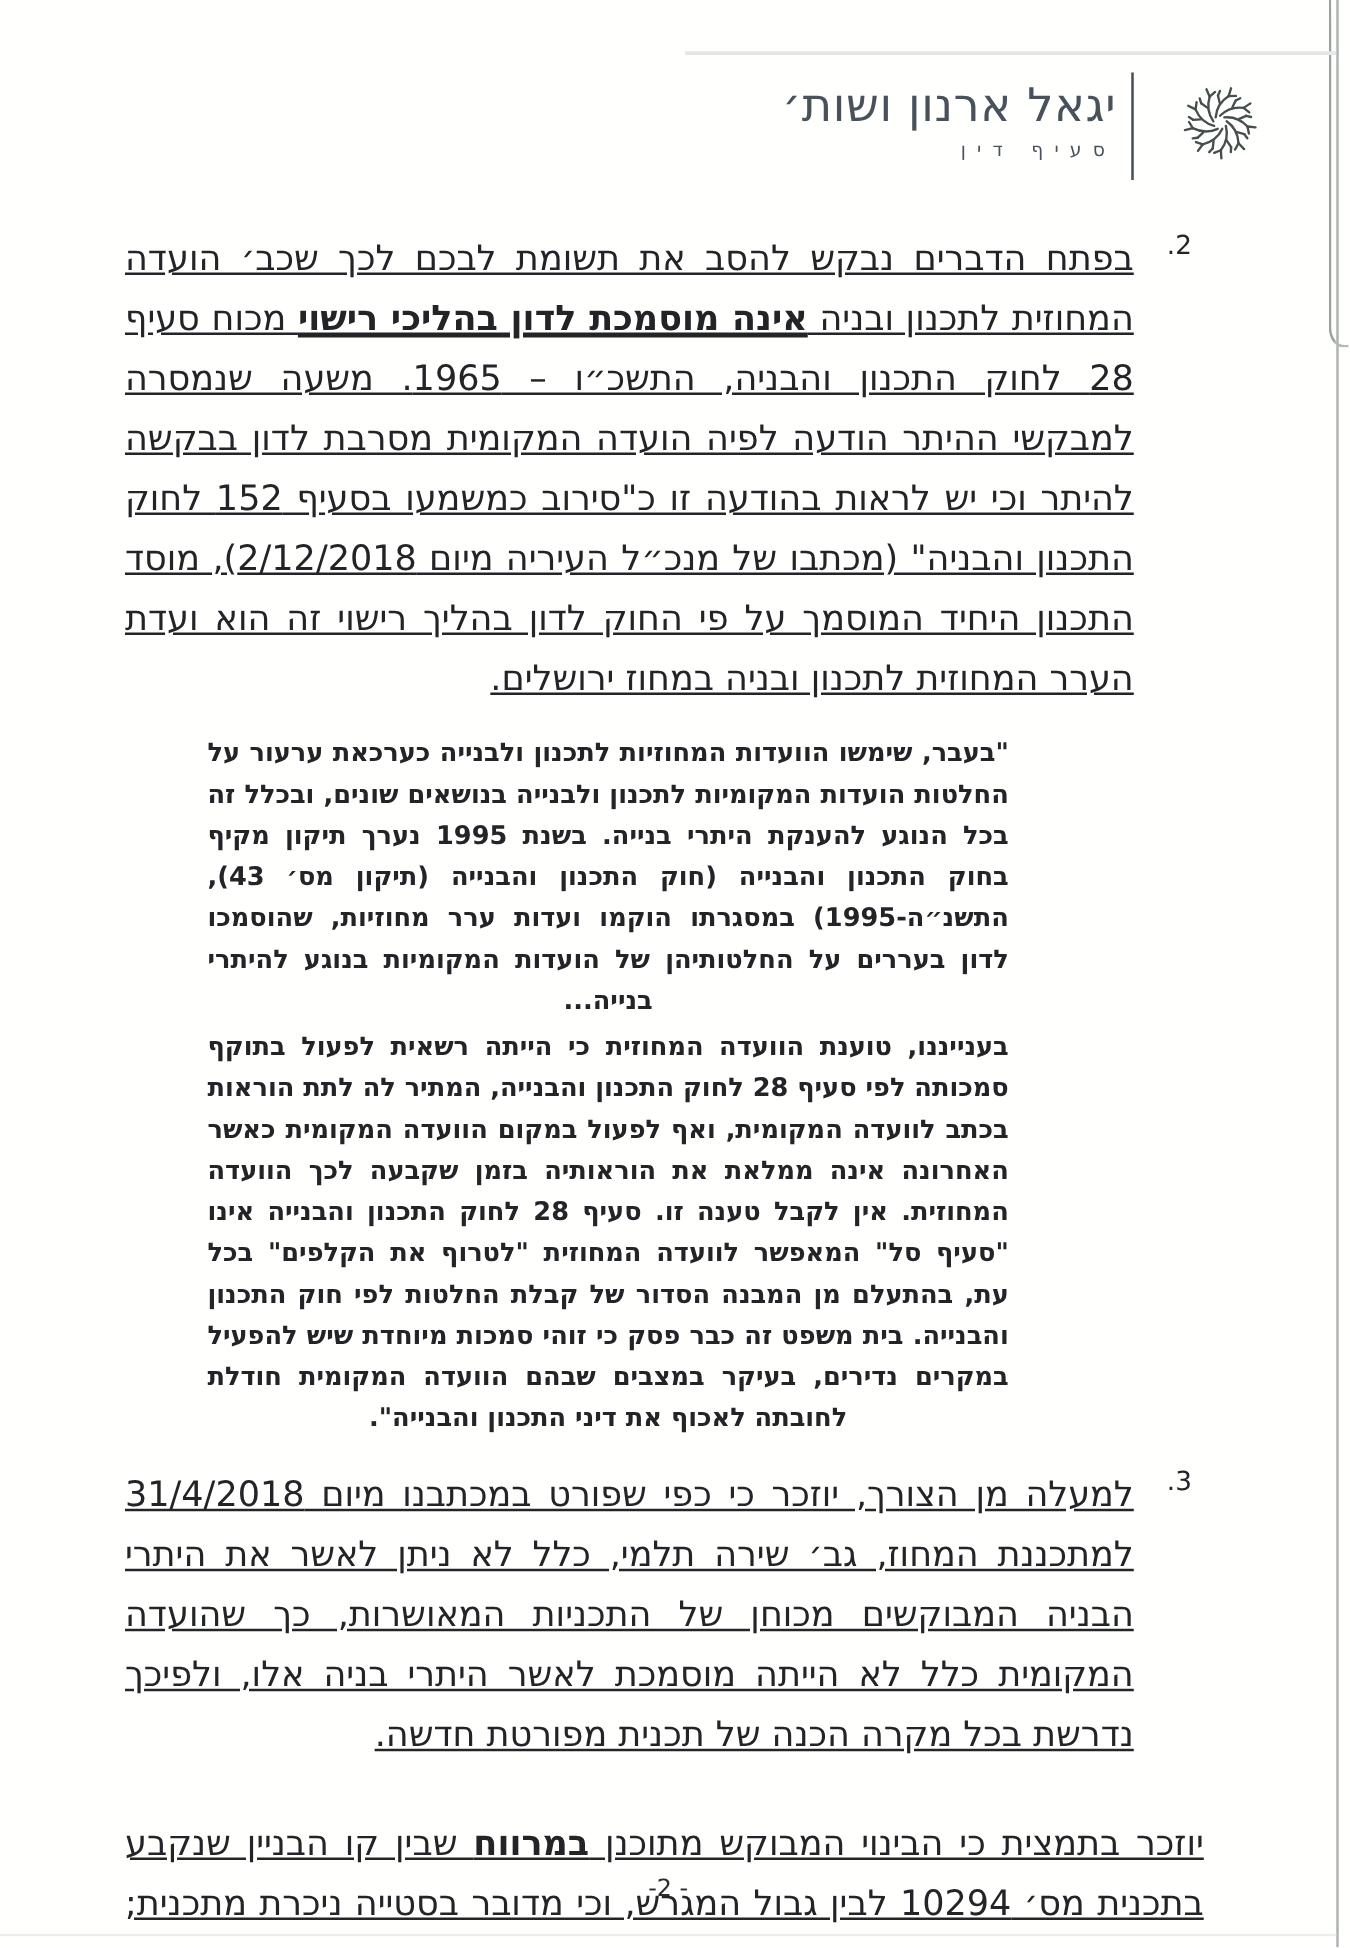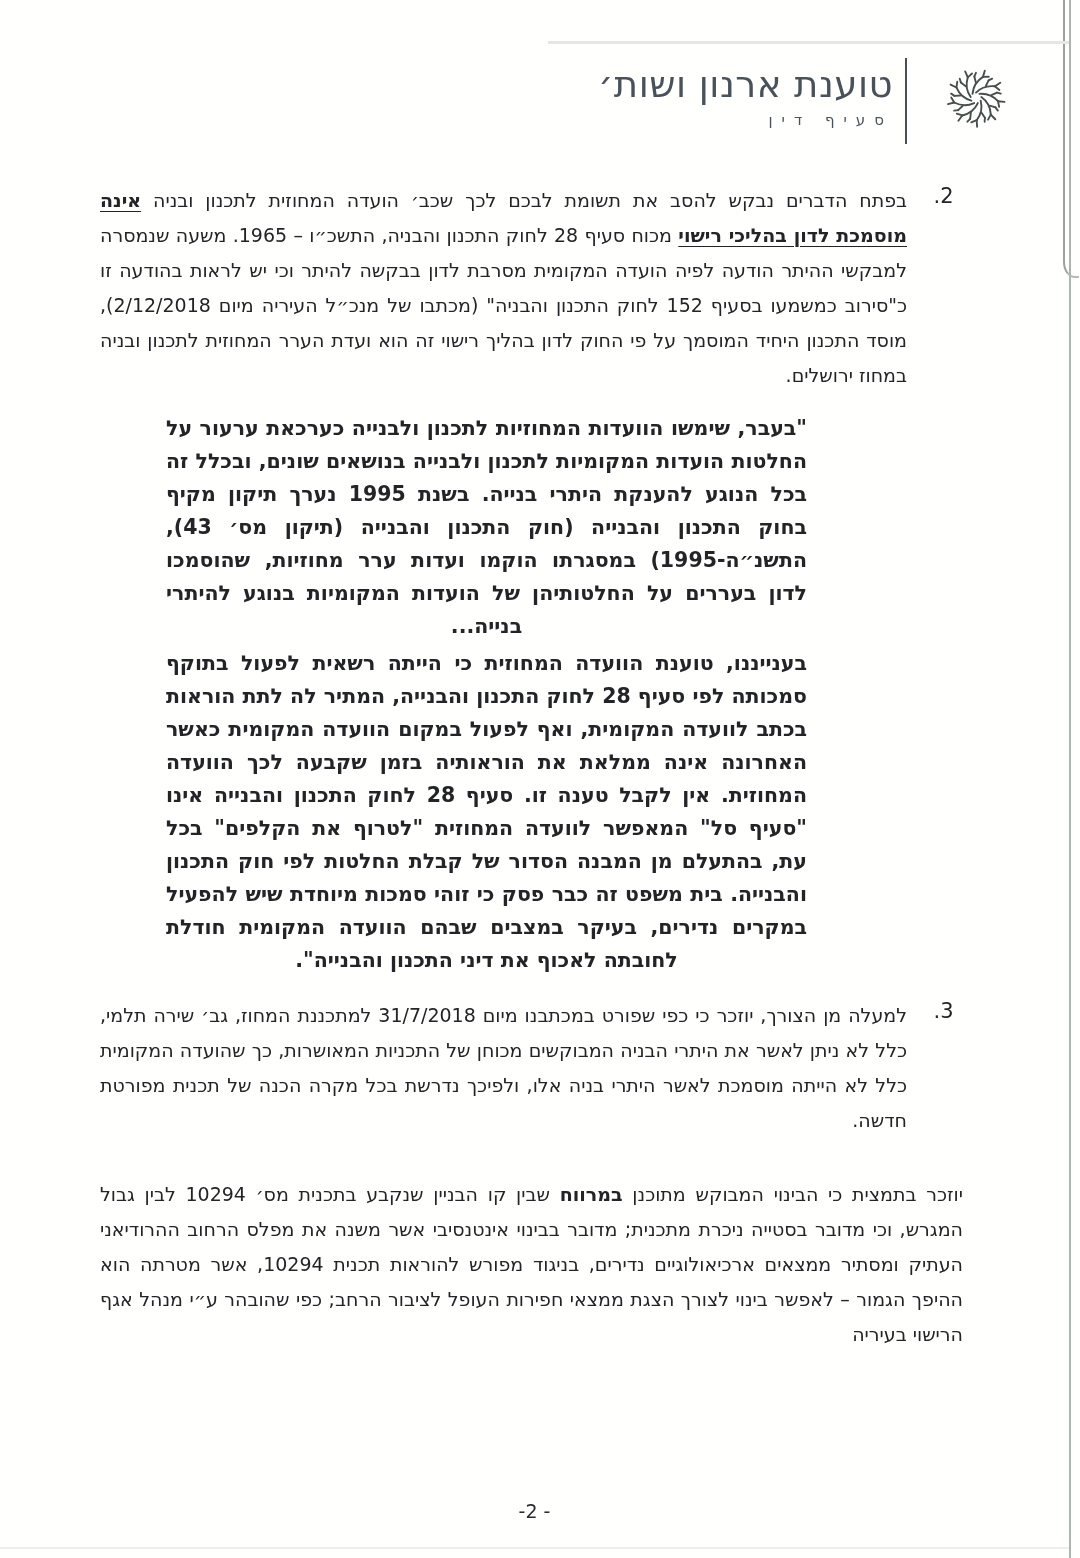--- a/index.html
+++ b/index.html
@@ -30,21 +30,21 @@
   .head-divider{position:absolute;top:58px;right:173px;width:2px;height:86px;background:#474f54;}
   .firm-text{position:absolute;top:64px;right:187px;text-align:right;direction:rtl;}
   .firm-name{font-size:37px;line-height:42px;color:var(--brand);letter-spacing:0.5px;}
   .firm-sub{margin-top:5px;font-size:15px;letter-spacing:9px;color:var(--brand);padding-left:36px;}
 
   
   .content{position:absolute;top:183px;right:100px;width:880px;direction:rtl;}
   .item{display:flex;}
   .item-num{flex:0 0 73px;text-align:center;font-size:21px;padding-top:1px;}
   .item-body{flex:1;min-width:0;}
-  p.par{margin:0 0 15px 0;font-size:19px;line-height:35px;text-align:justify;}
+  p.par{margin:0 0 15px 0;font-size:28px;line-height:48px;text-align:justify;text-decoration:underline;}
   .bu{font-weight:bold;text-decoration:underline;text-underline-offset:4px;}
   .b{font-weight:bold;}
   .quote{margin:19px 100px 21px 66px;}
   .quote p{margin:0 0 4px 0;font-weight:bold;font-size:20.5px;line-height:33px;
     text-align:justify;text-align-last:center;}
   .closing{margin-top:17px;padding-right:17px;}
   .closing p.par{margin-bottom:0;margin-top:24px;}
 
   
   .footer{position:absolute;top:1500px;left:0;width:1069px;text-align:center;
@@ -90,42 +90,42 @@
       <g transform="rotate(280 40 40)">
           <use href="#b0"></use>
         </g>
       <g transform="rotate(320 40 40)">
           <use href="#b0"></use>
         </g>
     </svg>
   </div>
   <div class="head-divider"></div>
   <div class="firm-text">
-    <div class="firm-name">טוענת ארנון ושות׳</div>
+    <div class="firm-name">יגאל ארנון ושות׳</div>
     <div class="firm-sub">סעיף דין</div>
   </div>
 
   <div class="content">
 
     <div class="item">
       <div class="item-num">2.</div>
       <div class="item-body">
         <p class="par"><span>בפתח הדברים נבקש להסב את תשומת לבכם לכך שכב׳ הועדה המחוזית לתכנון ובניה </span><span class="bu">אינה מוסמכת לדון בהליכי רישוי</span><span> מכוח סעיף 28 לחוק התכנון והבניה, התשכ״ו – 1965. משעה שנמסרה למבקשי ההיתר הודעה לפיה הועדה המקומית מסרבת לדון בבקשה להיתר וכי יש לראות בהודעה זו כ"סירוב כמשמעו בסעיף 152 לחוק התכנון והבניה" (מכתבו של מנכ״ל העיריה מיום 2/12/2018), מוסד התכנון היחיד המוסמך על פי החוק לדון בהליך רישוי זה הוא ועדת הערר המחוזית לתכנון ובניה במחוז ירושלים.</span></p>
 
         <div class="quote">
           <p>"בעבר, שימשו הוועדות המחוזיות לתכנון ולבנייה כערכאת ערעור על החלטות הועדות המקומיות לתכנון ולבנייה בנושאים שונים, ובכלל זה בכל הנוגע להענקת היתרי בנייה. בשנת 1995 נערך תיקון מקיף בחוק התכנון והבנייה (חוק התכנון והבנייה (תיקון מס׳ 43), התשנ״ה-1995) במסגרתו הוקמו ועדות ערר מחוזיות, שהוסמכו לדון בעררים על החלטותיהן של הועדות המקומיות בנוגע להיתרי בנייה...</p>
           <p>בענייננו, טוענת הוועדה המחוזית כי הייתה רשאית לפעול בתוקף סמכותה לפי סעיף 28 לחוק התכנון והבנייה, המתיר לה לתת הוראות בכתב לוועדה המקומית, ואף לפעול במקום הוועדה המקומית כאשר האחרונה אינה ממלאת את הוראותיה בזמן שקבעה לכך הוועדה המחוזית. אין לקבל טענה זו. סעיף 28 לחוק התכנון והבנייה אינו "סעיף סל" המאפשר לוועדה המחוזית "לטרוף את הקלפים" בכל עת, בהתעלם מן המבנה הסדור של קבלת החלטות לפי חוק התכנון והבנייה. בית משפט זה כבר פסק כי זוהי סמכות מיוחדת שיש להפעיל במקרים נדירים, בעיקר במצבים שבהם הוועדה המקומית חודלת לחובתה לאכוף את דיני התכנון והבנייה".</p>
         </div>
       </div>
     </div>
 
     <div class="item">
       <div class="item-num">3.</div>
       <div class="item-body">
-        <p class="par">למעלה מן הצורך, יוזכר כי כפי שפורט במכתבנו מיום 31/7/2018 למתכננת המחוז, גב׳ שירה תלמי, כלל לא ניתן לאשר את היתרי הבניה המבוקשים מכוחן של התכניות המאושרות, כך שהועדה המקומית כלל לא הייתה מוסמכת לאשר היתרי בניה אלו, ולפיכך נדרשת בכל מקרה הכנה של תכנית מפורטת חדשה.</p>
+        <p class="par">למעלה מן הצורך, יוזכר כי כפי שפורט במכתבנו מיום 31/4/2018 למתכננת המחוז, גב׳ שירה תלמי, כלל לא ניתן לאשר את היתרי הבניה המבוקשים מכוחן של התכניות המאושרות, כך שהועדה המקומית כלל לא הייתה מוסמכת לאשר היתרי בניה אלו, ולפיכך נדרשת בכל מקרה הכנה של תכנית מפורטת חדשה.</p>
       </div>
     </div>
 
     <div class="closing">
       <p class="par"><span>יוזכר בתמצית כי הבינוי המבוקש מתוכנן </span><span class="b">במרווח</span><span> שבין קו הבניין שנקבע בתכנית מס׳ 10294 לבין גבול המגרש, וכי מדובר בסטייה ניכרת מתכנית; מדובר בבינוי אינטנסיבי אשר משנה את מפלס הרחוב ההרודיאני העתיק ומסתיר ממצאים ארכיאולוגיים נדירים, בניגוד מפורש להוראות תכנית 10294, אשר מטרתה הוא ההיפך הגמור – לאפשר בינוי לצורך הצגת ממצאי חפירות העופל לציבור הרחב; כפי שהובהר ע״י מנהל אגף הרישוי בעיריה</span></p>
     </div>
 
   </div>
 
   <div class="footer">-2 -</div>

